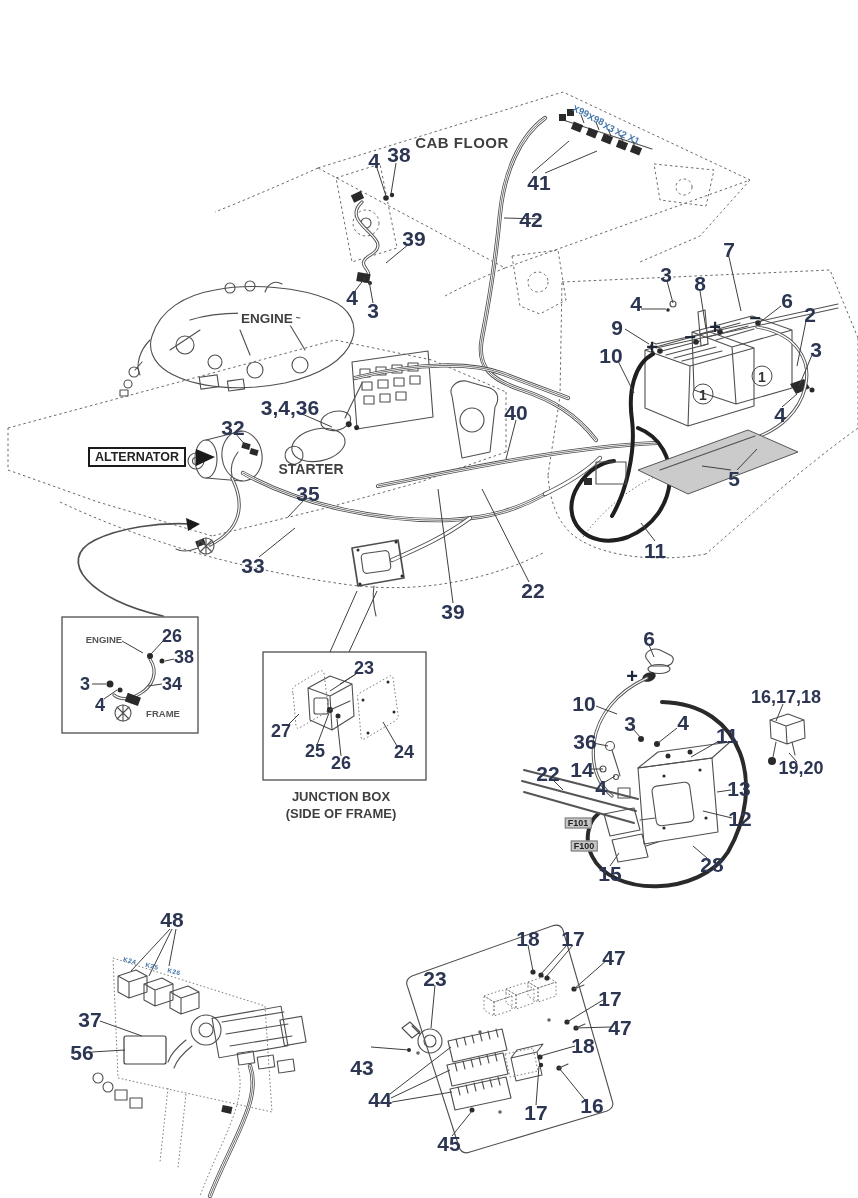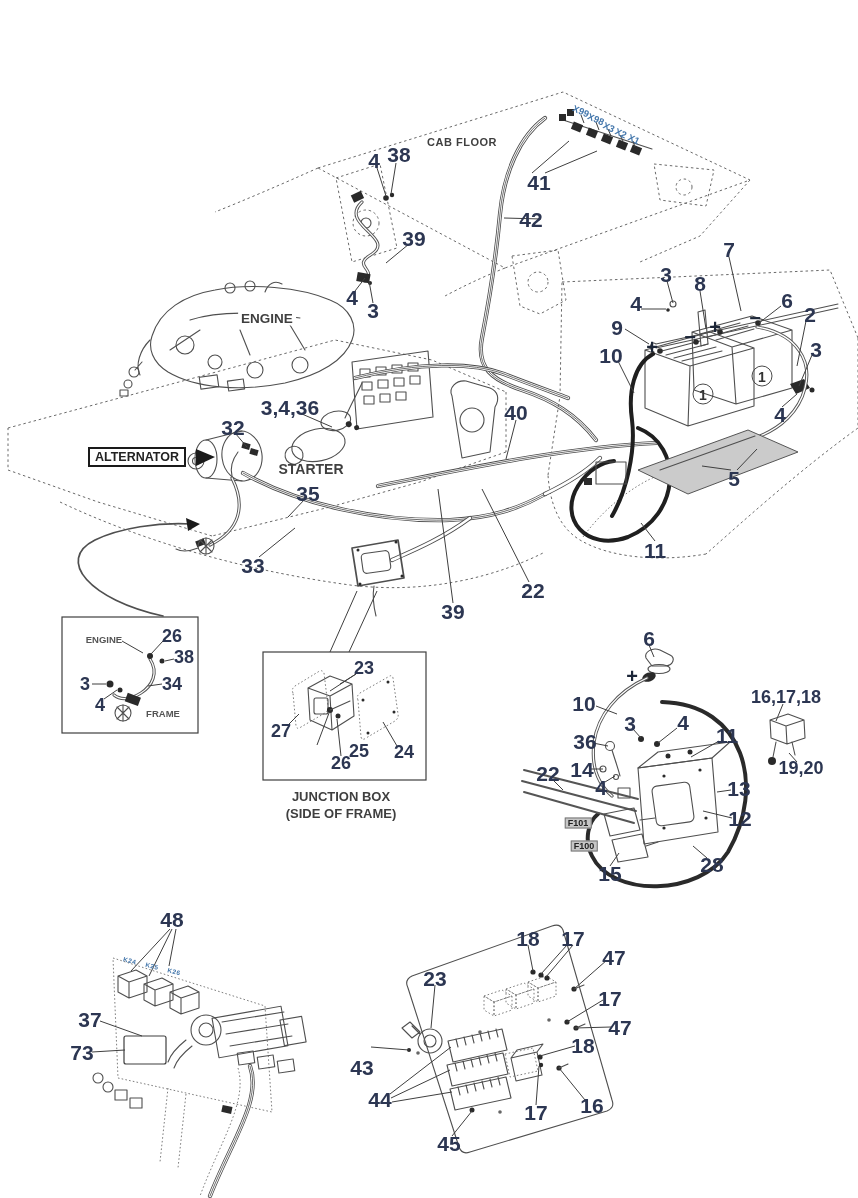--- a/index.html
+++ b/index.html
@@ -13,21 +13,21 @@
   
   .co{position:absolute;font-weight:bold;color:var(--callout);transform:translate(-50%,-50%);
       white-space:nowrap;line-height:1;}
   .num{font-size:21px;}
   .num-sm{font-size:18px;}
   .sign{font-size:20px;color:#1c2638;}
   .circled{font-size:14px;color:#333;border:1.6px solid #4a4a4a;border-radius:50%;
            width:21px;height:21px;display:flex;align-items:center;justify-content:center;box-sizing:border-box;}
   
   .lbl{position:absolute;font-weight:bold;color:var(--caption);transform:translate(-50%,-50%);white-space:nowrap;}
-  .cabfloor{font-size:11px;letter-spacing:.5px;}
+  .cabfloor{font-size:15px;letter-spacing:.5px;}
   .engine-main{font-size:13.5px;background:#fff;padding:0 3px;}
   .starter{font-size:14px;}
   .altbox{border:2px solid #1a1a1a;background:#fff;color:#222;font-size:12.5px;
           padding:1px 5px;transform:translate(0,-50%);}
   .inset-txt{font-size:9.5px;color:#555;}
   .jbcap{font-size:13px;text-align:center;line-height:1.3;transform:translate(-50%,0);}
   .fuse{font-size:9px;background:#c6c6c6;border:1px solid #777;color:#222;padding:0 2px;}
   .xlbl{font-size:9.5px;color:var(--conn);transform:translate(-50%,-50%) rotate(24deg);}
   .ktxt{font-size:6.5px;color:var(--conn);word-spacing:7px;transform:translate(-50%,-50%) rotate(14deg);letter-spacing:.5px;}
   
@@ -417,42 +417,42 @@
       <div class="co num" style="left: 655px; top: 550px;">11</div>
       <div class="co num" style="left: 453px; top: 611px;">39</div>
       <div class="co num" style="left: 533px; top: 590px;">22</div>
       <div class="co num-sm" style="left: 172px; top: 636px;">26</div>
       <div class="co num-sm" style="left: 184px; top: 657px;">38</div>
       <div class="co num-sm" style="left: 85px; top: 684px;">3</div>
       <div class="co num-sm" style="left: 172px; top: 684px;">34</div>
       <div class="co num-sm" style="left: 100px; top: 705px;">4</div>
       <div class="co num-sm" style="left: 364px; top: 668px;">23</div>
       <div class="co num-sm" style="left: 281px; top: 731px;">27</div>
-      <div class="co num-sm" style="left: 315px; top: 751px; margin-left: 44px;">25</div>
+      <div class="co num-sm" style="left: 315px; top: 751px;">25</div>
       <div class="co num-sm" style="left: 341px; top: 763px;">26</div>
       <div class="co num-sm" style="left: 404px; top: 752px;">24</div>
       <div class="co num" style="left: 649px; top: 638px;">6</div>
       <div class="co sign" style="left: 632px; top: 676px;">+</div>
       <div class="co num" style="left: 584px; top: 703px;">10</div>
       <div class="co num" style="left: 630px; top: 723px;">3</div>
       <div class="co num" style="left: 683px; top: 722px;">4</div>
       <div class="co num" style="left: 727px; top: 735px;">11</div>
       <div class="co num" style="left: 585px; top: 741px;">36</div>
       <div class="co num" style="left: 582px; top: 769px;">14</div>
       <div class="co num" style="left: 548px; top: 773px;">22</div>
       <div class="co num" style="left: 601px; top: 787px;">4</div>
       <div class="co num" style="left: 739px; top: 788px;">13</div>
       <div class="co num" style="left: 740px; top: 818px;">12</div>
       <div class="co num" style="left: 610px; top: 873px;">15</div>
       <div class="co num" style="left: 712px; top: 864px;">28</div>
       <div class="co num-sm" style="left: 786px; top: 697px;">16,17,18</div>
       <div class="co num-sm" style="left: 801px; top: 768px;">19,20</div>
       <div class="co num" style="left: 172px; top: 919px;">48</div>
       <div class="co num" style="left: 90px; top: 1019px;">37</div>
-      <div class="co num" style="left: 82px; top: 1052px;">73</div>
+      <div class="co num" style="left: 82px; top: 1052px;">56</div>
       <div class="co num" style="left: 528px; top: 938px;">18</div>
       <div class="co num" style="left: 573px; top: 938px;">17</div>
       <div class="co num" style="left: 614px; top: 957px;">47</div>
       <div class="co num" style="left: 435px; top: 978px;">23</div>
       <div class="co num" style="left: 610px; top: 998px;">17</div>
       <div class="co num" style="left: 620px; top: 1027px;">47</div>
       <div class="co num" style="left: 362px; top: 1047px; margin-top: 20px;">43</div>
       <div class="co num" style="left: 583px; top: 1045px;">18</div>
       <div class="co num" style="left: 380px; top: 1099px;">44</div>
       <div class="co num" style="left: 536px; top: 1112px;">17</div>

